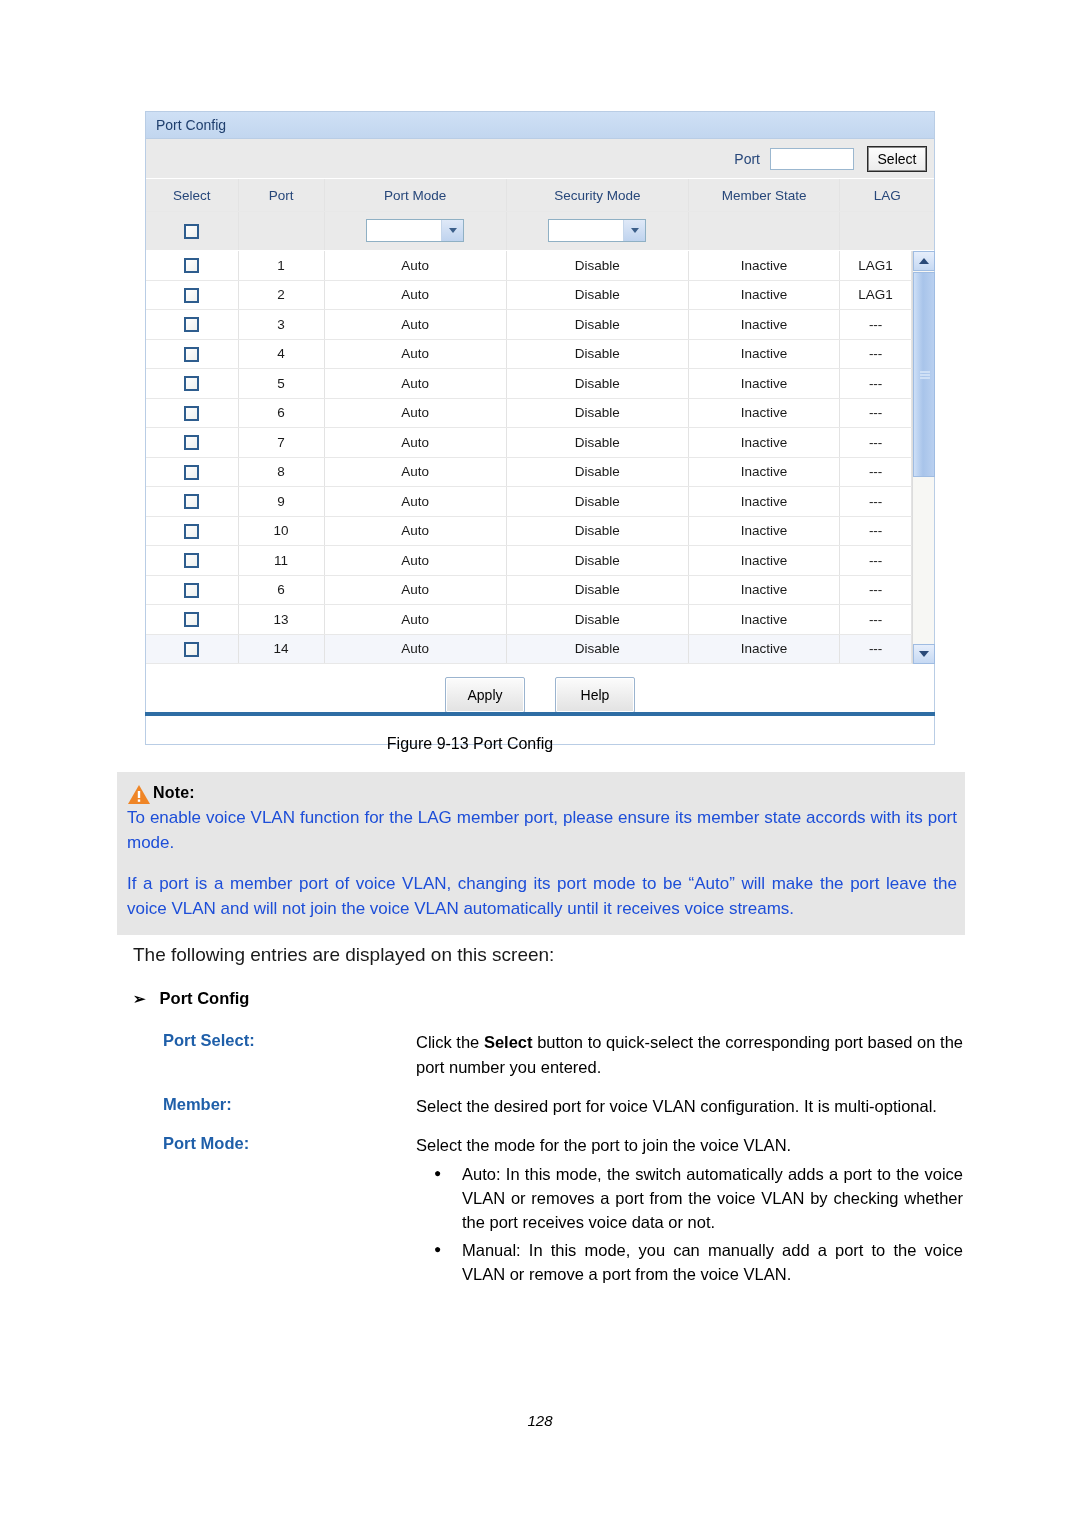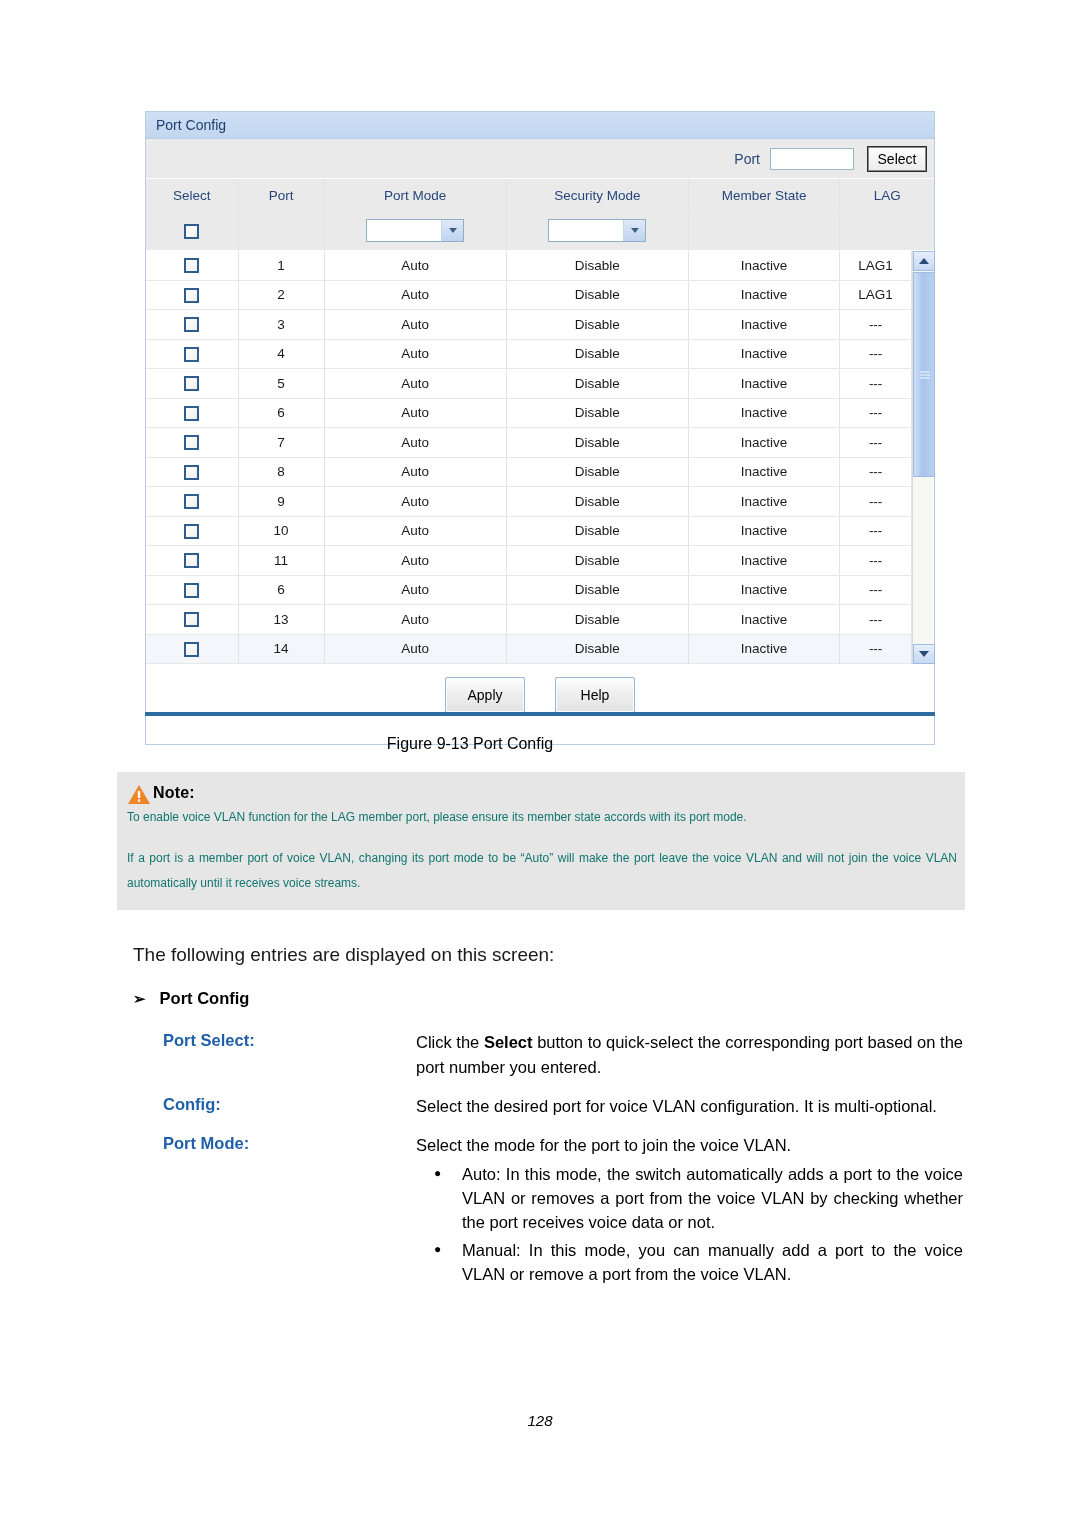--- a/index.html
+++ b/index.html
@@ -300,25 +300,25 @@
   }
   .warn-icon {
     width: 24px;
     height: 21px;
     position: relative;
     margin-right: 2px;
     flex: none;
   }
   .note-head .note-label { letter-spacing: .2px; }
   .note-p {
-    font-size: 12px;
+    font-size: 17px;
     line-height: 25px;
     text-align: justify;
     margin: 0 0 16px 0;
-    color: #0f766e;
+    color: #1d4ed8;
   }
   .note-p:last-child { margin-bottom: 0; }
 
   
   .prose-intro {
     position: absolute;
     left: 133px;
     top: 944px;
     font-size: 19px;
     color: #1a1a1a;
@@ -633,21 +633,21 @@
 </div>
 
 <div class="def-list">
 
   <div class="def-row">
     <div class="def-term">Port Select:</div>
     <div class="def-desc"><span>Click the </span><b>Select</b><span> button to quick-select the corresponding port based on the port number you entered.</span></div>
   </div>
 
   <div class="def-row">
-    <div class="def-term">Config:</div>
+    <div class="def-term">Member:</div>
     <div class="def-desc">Select the desired port for voice VLAN configuration. It is multi-optional.</div>
   </div>
 
 
   <div class="def-row">
     <div class="def-term">Port Mode:</div>
     <div class="def-desc">
       <div>Select the mode for the port to join the voice VLAN.</div>
       <ul class="bullets">
         <li>Auto: In this mode, the switch automatically adds a port to the voice VLAN or removes a port from the voice VLAN by checking whether the port receives voice data or not.</li>

